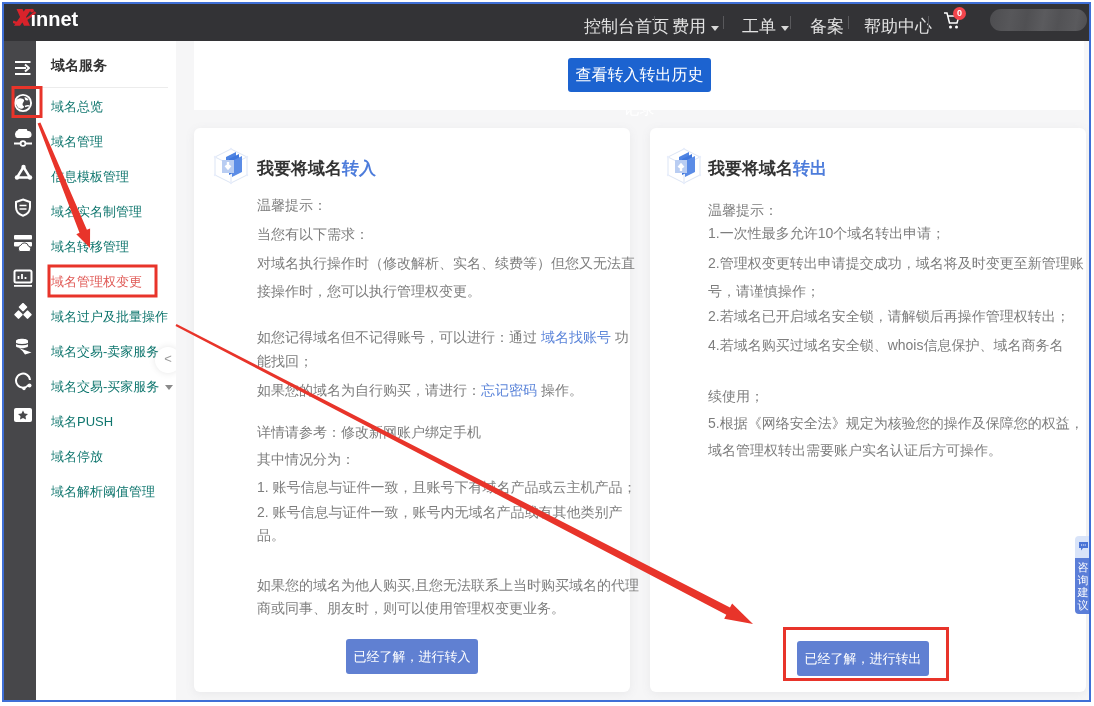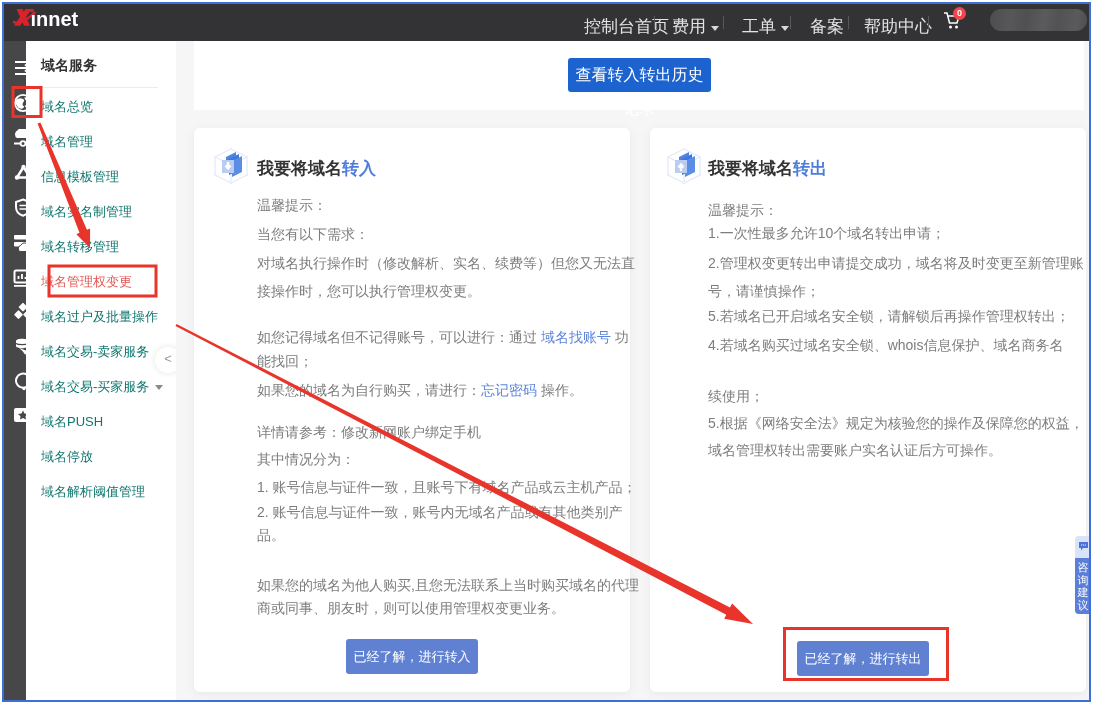--- a/index.html
+++ b/index.html
@@ -7,21 +7,21 @@
 #page { position:relative; width:1094px; height:706px; }
 #frame { position:absolute; left:2px; top:2px; width:1089px; height:700px; border:2px solid #3f6fd6; background:#fff; overflow:hidden;padding-left:20px; }
 #hdr { position:absolute; left:0; top:0; width:100%; height:37px; background:#333336; }
 .nav { position:absolute; top:4px; height:37px; line-height:37px; color:#e3e3e3; font-size:17px; white-space:nowrap;text-align:center; }
 .nsep { position:absolute; top:12px; width:1px; height:13px; background:#59595c; }
 .caret { display:inline-block; width:0; height:0; border-left:4px solid transparent; border-right:4px solid transparent; border-top:5px solid #d8d8d8; margin-left:5px; vertical-align:1px; }
 #pill { position:absolute; left:986px; top:5px; width:97px; height:22px; border-radius:11px; background:linear-gradient(100deg,#4d4d50 0%,#57575a 22%,#505053 38%,#5b5b5e 55%,#525255 70%,#5a5a5d 88%,#4e4e51 100%); }
 #badge { position:absolute; left:949px; top:3px; width:13px; height:13px; border-radius:50%; background:#f3454c; color:#fff; font-size:9px; line-height:13px; text-align:center; font-weight:bold; }
 #side { position:absolute; left:0; top:37px; width:40px; height:663px; background:#47474a; }
 #side svg { position:absolute; }
-#menu { position:absolute; left:22px; top:37px; width:132px; height:663px; background:#fff;text-align:center; }
+#menu { position:absolute; left:32px; top:37px; width:132px; height:663px; background:#fff;text-align:center; }
 #menu .hd { position:absolute; left:15px; top:16px; font-size:14px; font-weight:bold; color:#333; }
 #menu .dv { position:absolute; left:0; top:46px; width:132px; height:1px; background:#ececec; }
 .mi { position:absolute; left:15px; font-size:13px; color:#0f766e; white-space:nowrap; }
 .mcaret { display:inline-block; width:0; height:0; border-left:4px solid transparent; border-right:4px solid transparent; border-top:5px solid #8a8a8a; margin-left:6px; vertical-align:1px; }
 #collapse { position:absolute; left:151px; top:343px; width:26px; height:26px; border-radius:50%; background:#fff; box-shadow:0 0 7px rgba(0,0,0,.10); color:#9a9a9a; font-size:13px; text-align:center; line-height:24px; }
 #content { position:absolute; left:172px; top:37px; width:915px; height:663px; background:#f6f6f7; }
 #topband { position:absolute; left:190px; top:37px; width:890px; height:69px; background:#fff; }
 #topbtn { position:absolute; left:564px; top:54px; width:143px; height:34px; background:#1c63d0; border-radius:3px; color:#fff; font-size:16px; text-align:center; line-height:34px; }
 .card { position:absolute; top:124px; width:436px; height:564px; background:#fff; border-radius:6px; box-shadow:0 2px 10px rgba(120,120,130,.10); }
 #cardL { left:190px; }
@@ -199,21 +199,21 @@
       <path d="M20 14 L30 9 V25 L20 30 Z" fill="#5b8ce6"></path>
       <rect x="10" y="13" width="12" height="13" fill="#b9cdf2"></rect>
       <path d="M16 24 V18 M13.5 20.5 L16 17.5 L18.5 20.5" stroke="#fff" stroke-width="2.4" fill="none"></path>
     </g>
   </svg>
   <div class="ct" style="left:704px;top:153px">我要将域名<b>转出</b></div>
   <div class="ln" style="left:704px;top:198px">温馨提示：</div>
   <div class="ln" style="left:704px;top:221px">1.一次性最多允许10个域名转出申请；</div>
   <div class="ln" style="left:704px;top:251px">2.管理权变更转出申请提交成功，域名将及时变更至新管理账</div>
   <div class="ln" style="left:704px;top:279px">号，请谨慎操作；</div>
-  <div class="ln" style="left:704px;top:304px">5.若域名已开启域名安全锁，请解锁后再操作管理权转出；</div>
+  <div class="ln" style="left:704px;top:304px">2.若域名已开启域名安全锁，请解锁后再操作管理权转出；</div>
   <div class="ln" style="left:704px;top:333px">4.若域名购买过域名安全锁、whois信息保护、域名商务名</div>
   <div class="ln" style="left:704px;top:384px">续使用；</div>
   <div class="ln" style="left:704px;top:411px">5.根据《网络安全法》规定为核验您的操作及保障您的权益，</div>
   <div class="ln" style="left:704px;top:438px">域名管理权转出需要账户实名认证后方可操作。</div>
   <div class="cbtn" style="left:793px;top:637px">已经了解，进行转出</div>
   <div id="tabTop">
     <svg style="position:absolute;left:3px;top:5px" width="11" height="11" viewBox="0 0 11 11">
       <path d="M1 1 H10 V7 H5 L3 9.5 V7 H1 Z" fill="#4a74d6"></path>
       <path d="M3 4 H8" stroke="#fff" stroke-width="1" stroke-dasharray="1.2 0.9"></path>
     </svg>

